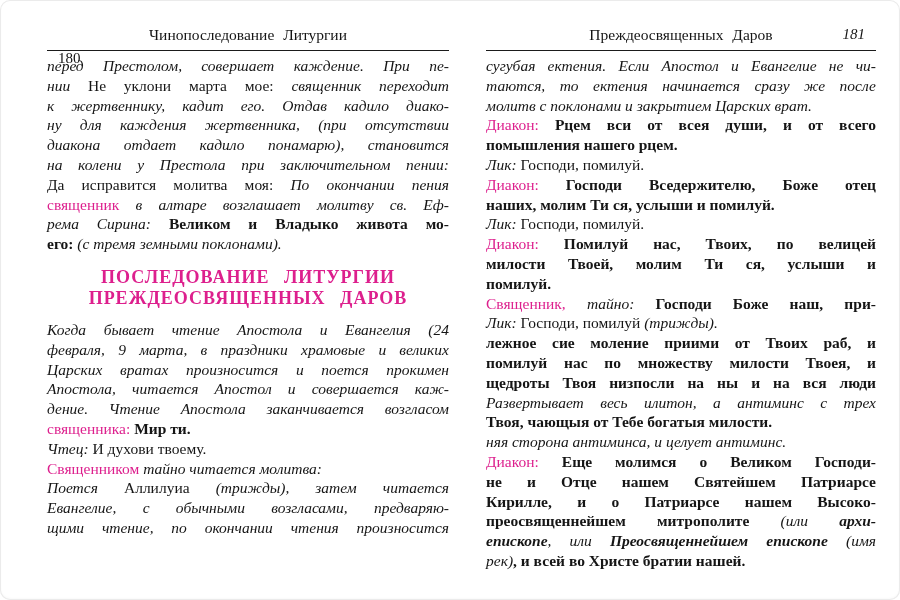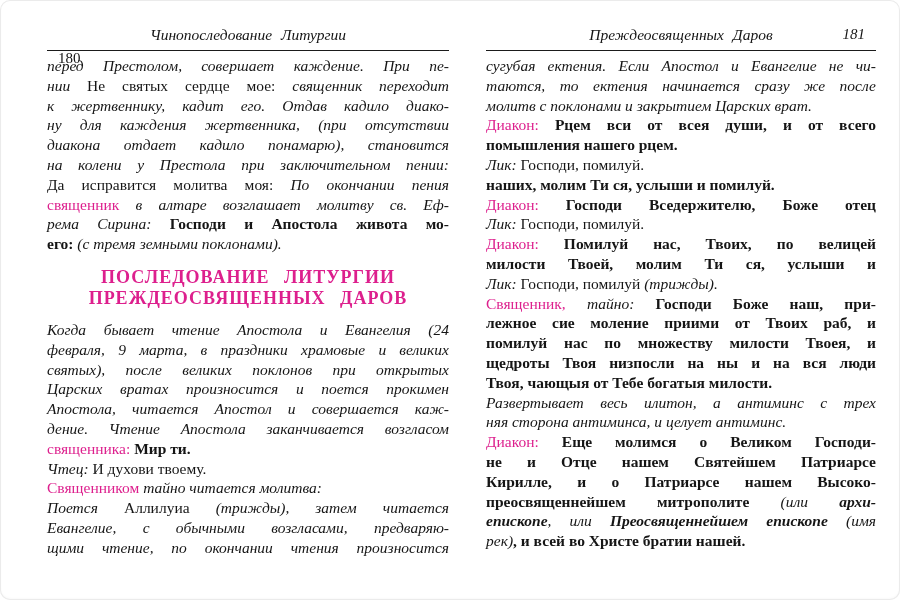--- a/index.html
+++ b/index.html
@@ -7,21 +7,21 @@
     width:900px;height:600px;position:relative;background:#ffffff;
     border-radius:10px;box-shadow:inset 0 0 0 1px #ebebeb, inset 0 -1px 3px rgba(0,0,0,0.05);
     overflow:hidden;
     font-family:"Liberation Serif","DejaVu Serif",serif;
     color:var(--text,#151515);
   }
   .page{position:absolute;top:26px;}
   #page-left{left:47px;width:402px;}
   #page-right{left:486px;width:390px;}
   .pheader{position:relative;height:21px;border-bottom:1.6px solid var(--rule,#1b1b1b);padding-bottom:3px;margin-bottom:3px;}
-  .ptitle{display:block;text-align:center;font-style:italic;font-size:15.5px;word-spacing:5px;}
+  .ptitle{display:block;text-align:center;font-size:15.5px;word-spacing:5px;}
   .pnum{position:absolute;top:0;font-size:15px;font-style:normal;}
   .pnum.left{left:11px;margin-top:24px;}
   .pnum.right{right:11px;font-style:italic;}
   .pbody{padding-top:2px;}
   .tline{font-size:15.5px;line-height:19.8px;text-align:left;}
   .tline.just{text-align:justify;text-align-last:justify;}
   .seg-r{font-style:normal;}
   .seg-i{font-style:italic;margin-top:12px;}
   .seg-b{font-weight:bold;}
   .seg-bi{font-weight:bold;font-style:italic;}
@@ -34,36 +34,35 @@
 
 <div class="sheet">
 
   <div class="page" id="page-left">
     <div class="pheader">
       <span class="pnum left">180</span>
       <span class="ptitle">Чинопоследование Литургии</span>
     </div>
     <div class="pbody">
         <div class="tline just"><span class="seg-i">перед Престолом, совершает каждение. При пе-</span></div>
-        <div class="tline just"><span class="seg-i">нии </span><span class="seg-r">Не святых сердце мое: </span><span class="seg-i">священник переходит</span></div>
+        <div class="tline just"><span class="seg-i">нии </span><span class="seg-r">Не уклони марта мое: </span><span class="seg-i">священник переходит</span></div>
         <div class="tline just"><span class="seg-i">к жертвеннику, кадит его. Отдав кадило диако-</span></div>
         <div class="tline just"><span class="seg-i">ну для каждения жертвенника, (при отсутствии</span></div>
         <div class="tline just"><span class="seg-i">диакона отдает кадило понамарю), становится</span></div>
         <div class="tline just"><span class="seg-i">на колени у Престола при заключительном пении:</span></div>
         <div class="tline just"><span class="seg-r">Да исправится молитва моя: </span><span class="seg-i">По окончании пения</span></div>
         <div class="tline just"><span class="seg-m">священник </span><span class="seg-i">в алтаре возглашает молитву св. Еф-</span></div>
-        <div class="tline just"><span class="seg-i">рема Сирина: </span><span class="seg-b">Господи и Апостола живота мо-</span></div>
+        <div class="tline just"><span class="seg-i">рема Сирина: </span><span class="seg-b">Великом и Владыко живота мо-</span></div>
         <div class="tline"><span class="seg-b">его: </span><span class="seg-i">(с тремя земными поклонами).</span></div>
         <div class="csheading">
           <div class="csheading-line">ПОСЛЕДОВАНИЕ ЛИТУРГИИ</div>
           <div class="csheading-line">ПРЕЖДЕОСВЯЩЕННЫХ ДАРОВ</div>
         </div>
         <div class="tline just"><span class="seg-i">Когда бывает чтение Апостола и Евангелия (24</span></div>
         <div class="tline just"><span class="seg-i">февраля, 9 марта, в праздники храмовые и великих</span></div>
-        <div class="tline just"><span class="seg-i">святых), после великих поклонов при открытых</span></div>
         <div class="tline just"><span class="seg-i">Царских вратах произносится и поется прокимен</span></div>
         <div class="tline just"><span class="seg-i">Апостола, читается Апостол и совершается каж-</span></div>
         <div class="tline just"><span class="seg-i">дение. Чтение Апостола заканчивается возгласом</span></div>
         <div class="tline"><span class="seg-m">священника: </span><span class="seg-b">Мир ти.</span></div>
         <div class="tline"><span class="seg-i">Чтец: </span><span class="seg-r">И духови твоему.</span></div>
         <div class="tline"><span class="seg-m">Священником </span><span class="seg-i">тайно читается молитва:</span></div>
         <div class="tline just"><span class="seg-i">Поется </span><span class="seg-r">Аллилуиа </span><span class="seg-i">(трижды), затем читается</span></div>
         <div class="tline just"><span class="seg-i">Евангелие, с обычными возгласами, предваряю-</span></div>
         <div class="tline just"><span class="seg-i">щими чтение, по окончании чтения произносится</span></div>
       </div>
@@ -74,32 +73,33 @@
       <span class="ptitle">Преждеосвященных Даров</span>
       <span class="pnum right">181</span>
     </div>
     <div class="pbody">
         <div class="tline just"><span class="seg-i">сугубая ектения. Если Апостол и Евангелие не чи-</span></div>
         <div class="tline just"><span class="seg-i">таются, то ектения начинается сразу же после</span></div>
         <div class="tline"><span class="seg-i">молитв с поклонами и закрытием Царских врат.</span></div>
         <div class="tline just"><span class="seg-m">Диакон: </span><span class="seg-b">Рцем вси от всея души, и от всего</span></div>
         <div class="tline"><span class="seg-b">помышления нашего рцем.</span></div>
         <div class="tline"><span class="seg-i">Лик: </span><span class="seg-r">Господи, помилуй.</span></div>
+        <div class="tline just"><span class="seg-m">Диакон: </span><span class="seg-b">Господи Вседержителю, Боже отец</span></div>
         <div class="tline"><span class="seg-b">наших, молим Ти ся, услыши и помилуй.</span></div>
-        <div class="tline just"><span class="seg-m">Диакон: </span><span class="seg-b">Господи Вседержителю, Боже отец</span></div>
         <div class="tline"><span class="seg-i">Лик: </span><span class="seg-r">Господи, помилуй.</span></div>
         <div class="tline just"><span class="seg-m">Диакон: </span><span class="seg-b">Помилуй нас, Твоих, по велицей</span></div>
         <div class="tline just"><span class="seg-b">милости Твоей, молим Ти ся, услыши и</span></div>
+        <div class="tline"><span class="seg-b">помилуй.</span></div>
+        <div class="tline just"><span class="seg-m">Священник, </span><span class="seg-i">тайно: </span><span class="seg-b">Господи Боже наш, при-</span></div>
         <div class="tline"><span class="seg-i">Лик: </span><span class="seg-r">Господи, помилуй </span><span class="seg-i">(трижды).</span></div>
-        <div class="tline just"><span class="seg-m">Священник, </span><span class="seg-i">тайно: </span><span class="seg-b">Господи Боже наш, при-</span></div>
         <div class="tline just"><span class="seg-b">лежное сие моление приими от Твоих раб, и</span></div>
         <div class="tline just"><span class="seg-b">помилуй нас по множеству милости Твоея, и</span></div>
         <div class="tline just"><span class="seg-b">щедроты Твоя низпосли на ны и на вся люди</span></div>
+        <div class="tline just"><span class="seg-i">Развертывает весь илитон, а антиминс с трех</span></div>
         <div class="tline"><span class="seg-b">Твоя, чающыя от Тебе богатыя милости.</span></div>
-        <div class="tline just"><span class="seg-i">Развертывает весь илитон, а антиминс с трех</span></div>
         <div class="tline"><span class="seg-i">няя сторона антиминса, и целует антиминс.</span></div>
         <div class="tline just"><span class="seg-m">Диакон: </span><span class="seg-b">Еще молимся о Великом Господи-</span></div>
         <div class="tline just"><span class="seg-b">не и Отце нашем Святейшем Патриарсе</span></div>
         <div class="tline just"><span class="seg-b">Кирилле, и о Патриарсе нашем Высоко-</span></div>
         <div class="tline just"><span class="seg-b">преосвященнейшем митрополите </span><span class="seg-i">(или </span><span class="seg-bi">архи-</span></div>
         <div class="tline just"><span class="seg-bi">епископе</span><span class="seg-i">, или </span><span class="seg-bi">Преосвященнейшем епископе </span><span class="seg-i">(имя</span></div>
         <div class="tline"><span class="seg-i">рек)</span><span class="seg-b">, и всей во Христе братии нашей.</span></div>
       </div>
   </div>
 

